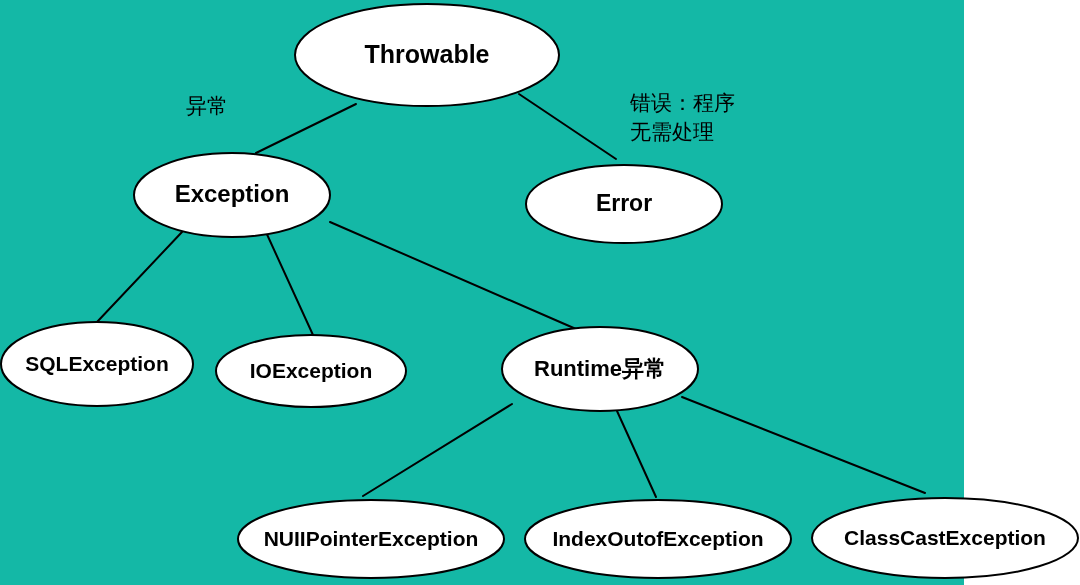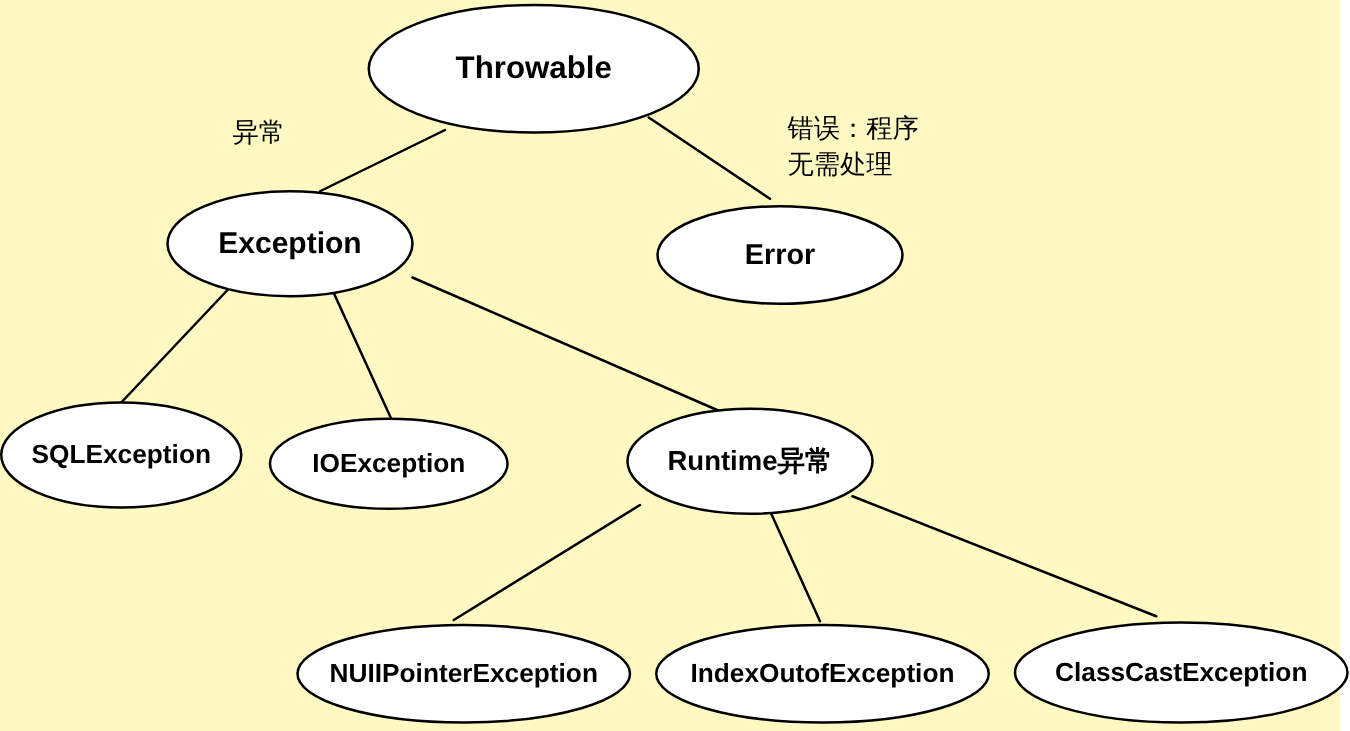--- a/index.html
+++ b/index.html
@@ -9,23 +9,23 @@
     background: #ffffff;
   }
   body {
     width: 1080px;
     height: 585px;
     overflow: hidden;
     font-family: "Liberation Sans", sans-serif;
   }
   #diagram-root {
     position: relative;
-    width: 1072px;
+    width: 964px;
     height: 585px;
-    background: #fef9c3;
+    background: #14b8a6;
   }
   svg#hierarchy-svg {
     display: block;
     width: 1080px;
     height: 585px;
   }
   .node-ellipse {
     fill: #ffffff;
     stroke: #000000;
     stroke-width: 2;

